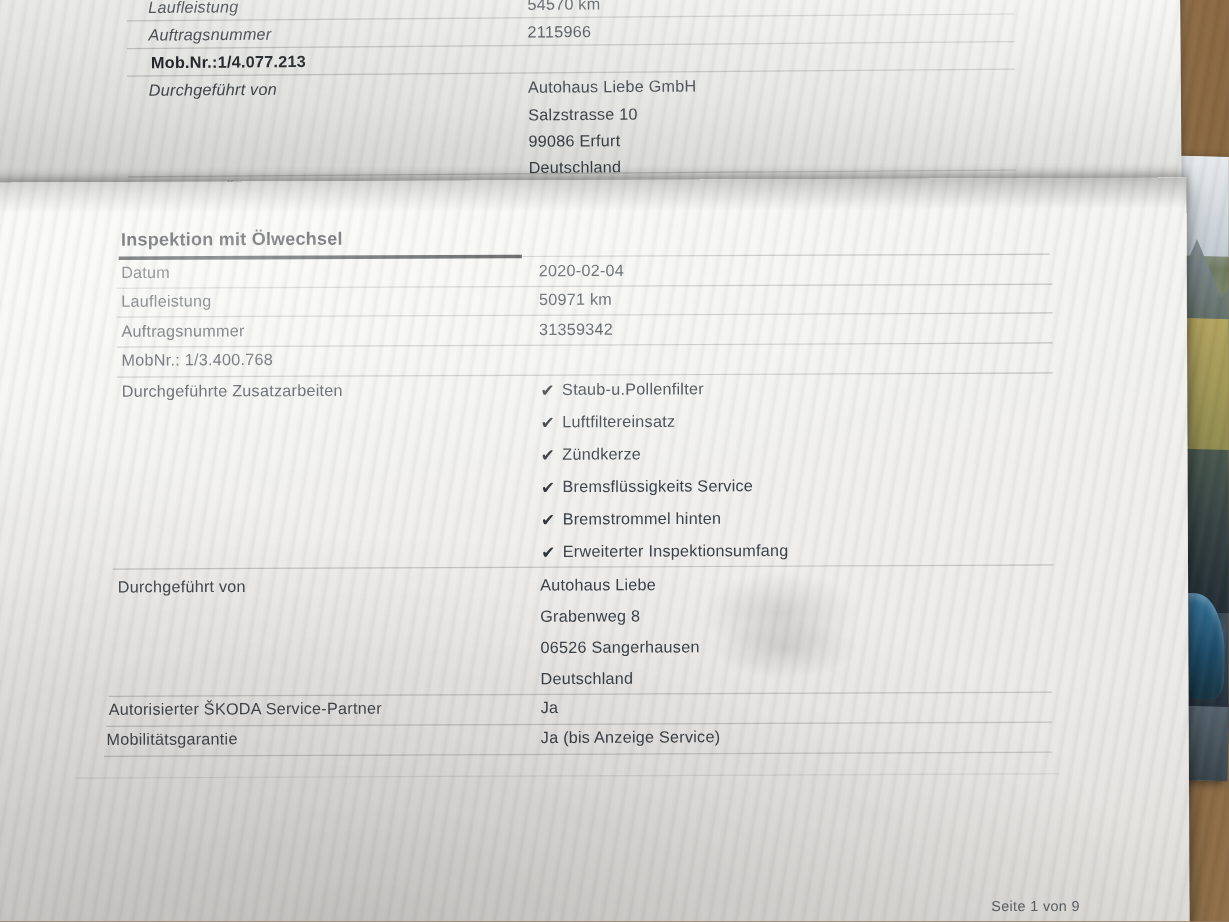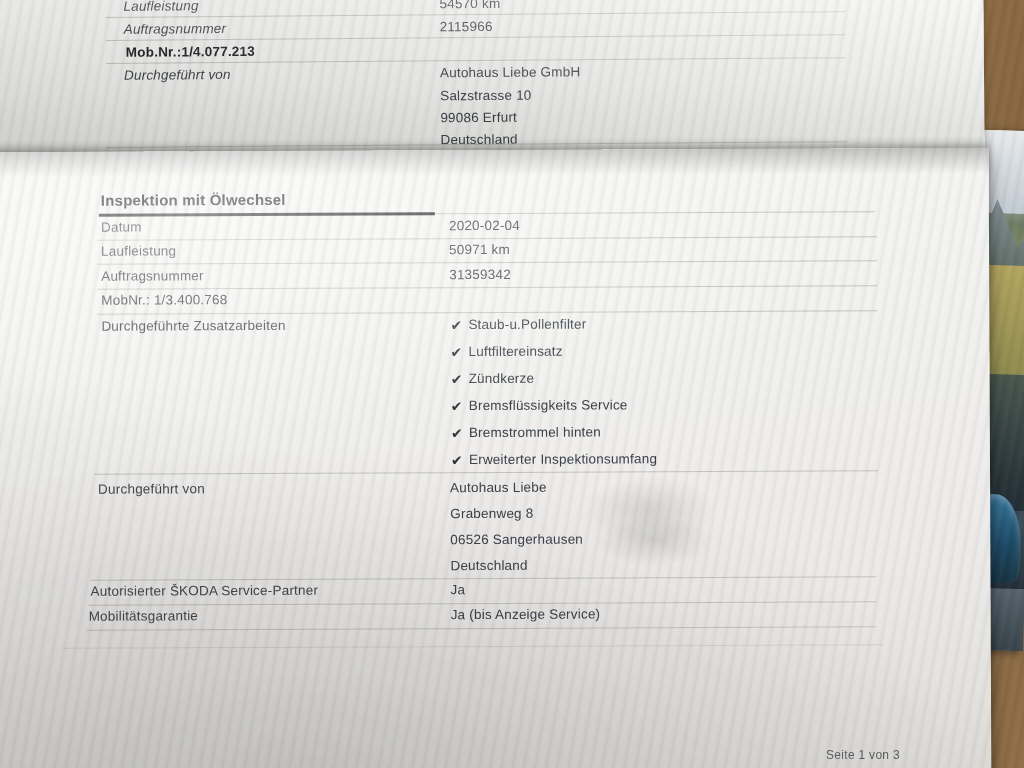--- a/index.html
+++ b/index.html
@@ -261,16 +261,16 @@
     <div class="doc-text label" style="left:98px; top:457px;">Mobilitätsgarantie</div>
     <div class="doc-text value fp-value" style="top:457px;">Ja (bis Anzeige Service)</div>
     <div class="rule" style="left:96px; top:478px; width:790px;"></div>
 
     <div class="rule" style="left:72px; top:496px; width:820px; opacity:.55;"></div>
 
     <div class="smudge" style="left:596px; top:326px; width:130px; height:70px;"></div>
     <div class="smudge" style="left:604px; top:366px; width:120px; height:50px;"></div>
   </div>
 
-  <div class="footer">Seite 1 von 3</div>
+  <div class="footer">Seite 1 von 9</div>
 
   <div id="grain"></div>
 </div>
 
 </body></html>

